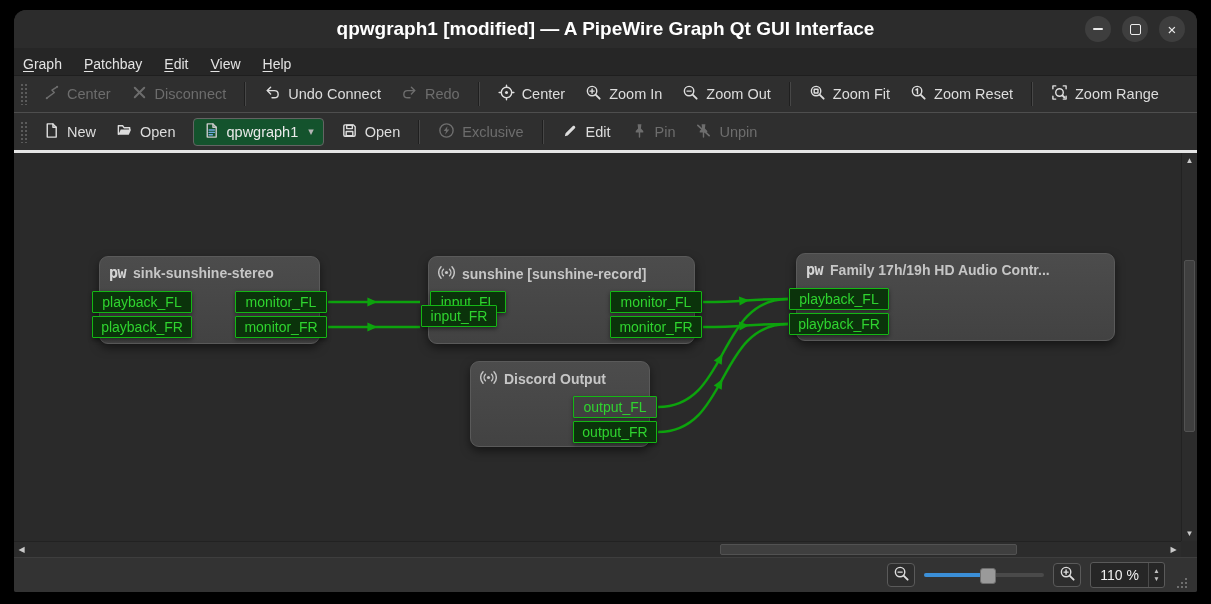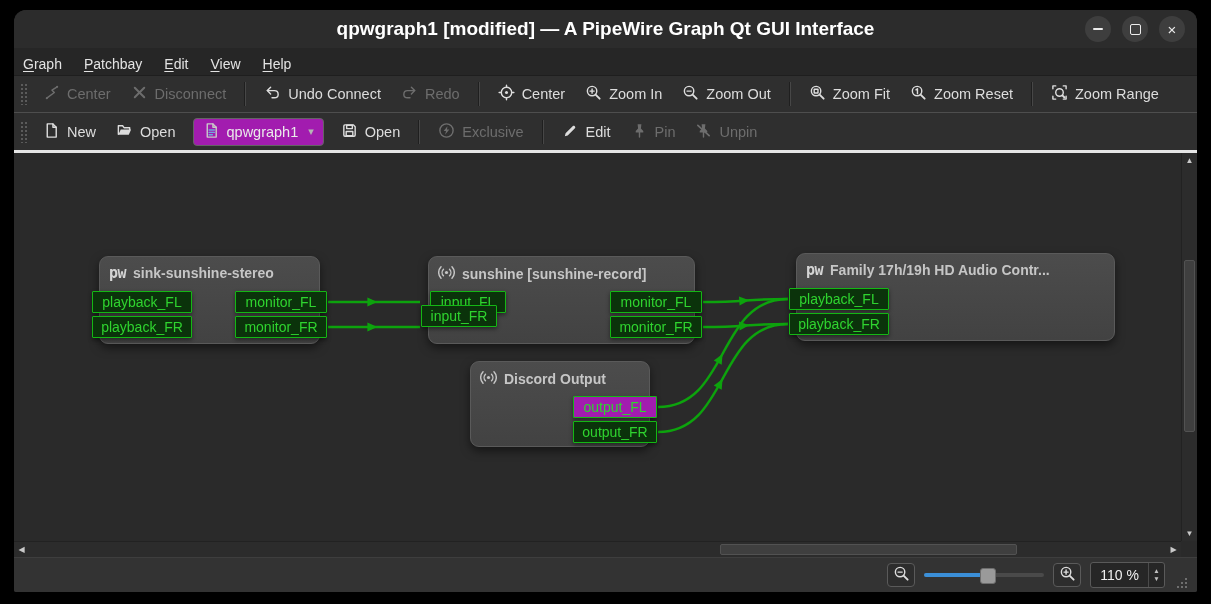--- a/index.html
+++ b/index.html
@@ -19,21 +19,21 @@
   .menuitem u{text-underline-offset:2px;}
   
   .toolbar{background:#2f2f2f;display:flex;align-items:center;gap:2px;padding:0 4px;flex:none;}
   .toolbar.tb1{height:36px;border-bottom:1px solid #4e4e4e;}
   .toolbar.tb2{height:37px;border-bottom:3px solid #e5e5e5;}
   .thandle{width:7px;height:22px;margin:0 5px 0 2px;background-image:radial-gradient(circle,#5b5b5b 1px,transparent 1.3px);background-size:4px 4px;}
   .tbtn{display:flex;align-items:center;gap:7px;padding:5px 9px;color:#dddddd;font-size:14.5px;border-radius:3px;white-space:nowrap;}
   .tbtn.disabled{color:#6d6d6d;}
   .tbtn svg{flex:none;}
   .tsep{width:0;height:24px;border-left:1px solid #1f1f1f;border-right:1px solid #474747;margin:0 7px;}
-  .combo{display:flex;align-items:center;gap:7px;background:#a21caf;border:1px solid #646464;border-radius:4px;padding:3px 9px;margin:8px 6px;color:#eaeaea;font-size:14.5px;}
+  .combo{display:flex;align-items:center;gap:7px;background:#14532d;border:1px solid #646464;border-radius:4px;padding:3px 9px;margin:8px 6px;color:#eaeaea;font-size:14.5px;}
   .combo .arrow{color:#b5b5b5;font-size:11px;margin-left:3px;}
   
   .canvas-wrap{flex:1;position:relative;background:#2a2a2a;overflow:hidden;}
   .node{position:absolute;background:linear-gradient(#4c4c4c,#424242);border:1px solid #5a5a5a;border-radius:9px;box-shadow:0 4px 10px rgba(0,0,0,0.5);z-index:1;box-sizing:border-box;}
   .node-header{display:flex;align-items:center;gap:7px;padding:7px 9px;color:#c6c6c6;font-weight:bold;font-size:14px;white-space:nowrap;overflow:hidden;}
   .pw-glyph{font-weight:700;color:#d4d4d4;font-size:15px;letter-spacing:-0.5px;font-family:"DejaVu Sans Mono",monospace;}
   .port{position:absolute;height:22px;border-radius:1px;border:1.5px solid #14b714;background:#0b330b;color:#2fd42f;font-size:14px;display:flex;align-items:center;justify-content:center;box-sizing:border-box;z-index:3;box-shadow:0 2px 4px rgba(0,0,0,0.45);white-space:nowrap;}
   svg.connections{position:absolute;left:0;top:0;z-index:2;pointer-events:none;}
   svg.connections path, svg.connections polygon{pointer-events:auto;}
   
@@ -277,21 +277,21 @@
       <div class="node" style="left: 456px; top: 208px; width: 180px; height: 86px;">
         <div class="node-header">
           <span><svg width="17" height="17" viewBox="0 0 18 18" fill="none" stroke="currentColor" stroke-width="1.5" stroke-linecap="round" stroke-linejoin="round">
               <circle cx="9" cy="9" r="1.7" fill="currentColor" stroke="none"></circle>
               <path d="M5.8 5.5 a5 5 0 0 0 0 7 M12.2 5.5 a5 5 0 0 1 0 7"></path>
               <path d="M3.2 2.8 a9 9 0 0 0 0 12.4 M14.8 2.8 a9 9 0 0 1 0 12.4"></path>
             </svg></span>
           <span>Discord Output</span>
         </div>
       </div>
-      <div class="port" style="left: 559px; top: 243px; width: 84px; border-color: rgb(20, 183, 20); background: #a21caf; color: rgb(47, 212, 47);">output_FL</div>
+      <div class="port" style="left: 559px; top: 243px; width: 84px; border-color: rgb(20, 183, 20); background: #404040; color: rgb(47, 212, 47);">output_FL</div>
       <div class="port" style="left: 559px; top: 268px; width: 84px; border-color: rgb(20, 183, 20); background: rgb(11, 51, 11); color: rgb(47, 212, 47);">output_FR</div>
       <svg class="connections" width="1183" height="406">
         <path d="M314 149 C364.6 149 355.4 149 406 149" stroke="#0da30d" stroke-width="2.5" fill="none"></path>
         <polygon points="-2,-4.5 8,0 -2,4.5" fill="#0da30d" transform="translate(355.3999938964844,149) rotate(0)"></polygon>
         <path d="M314 174 C364.6 174 355.4 174 406 174" stroke="#0da30d" stroke-width="2.5" fill="none"></path>
         <polygon points="-2,-4.5 8,0 -2,4.5" fill="#0da30d" transform="translate(355.3999938964844,174) rotate(0)"></polygon>
         <path d="M689 149 C735.75 149 727.25 146 774 146" stroke="#0da30d" stroke-width="2.5" fill="none"></path>
         <polygon points="-2,-4.5 8,0 -2,4.5" fill="#0da30d" transform="translate(727.2584838867188,147.82620239257812) rotate(-4.236335597383653)"></polygon>
         <path d="M689 174 C735.75 174 727.25 171 774 171" stroke="#0da30d" stroke-width="2.5" fill="none"></path>
         <polygon points="-2,-4.5 8,0 -2,4.5" fill="#0da30d" transform="translate(727.2584838867188,172.82620239257812) rotate(-4.236335597383653)"></polygon>

